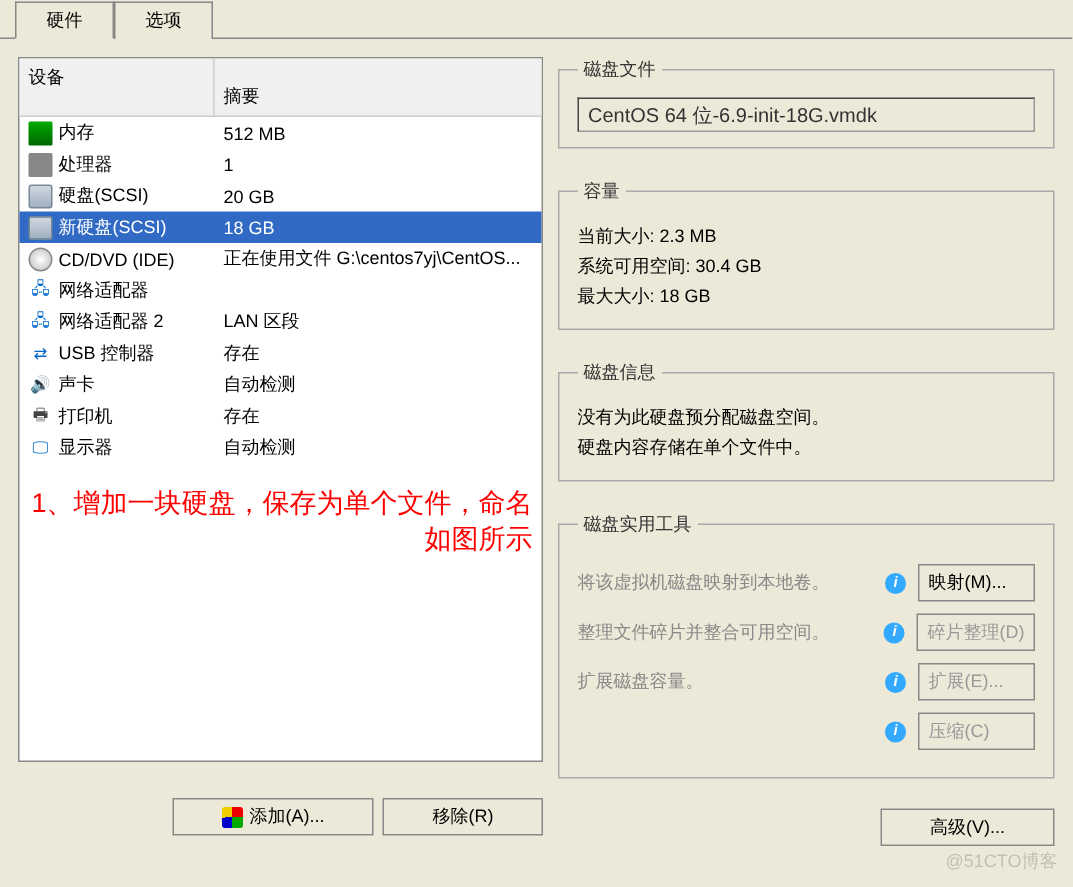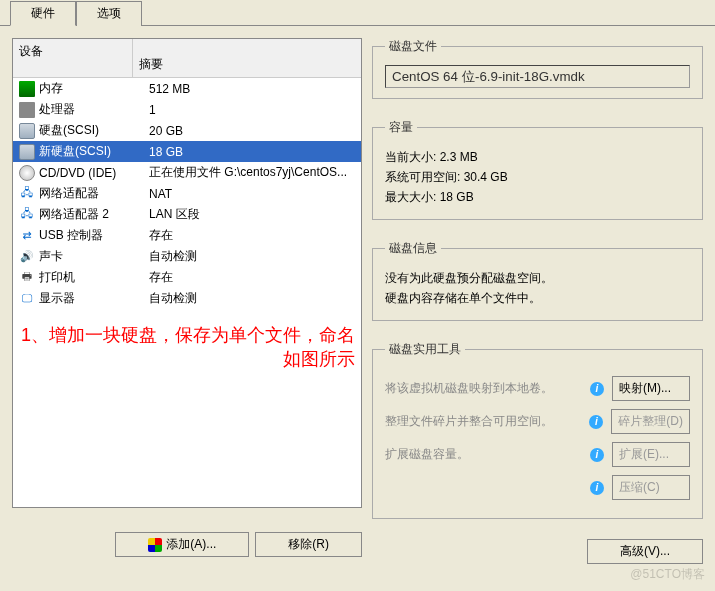--- a/index.html
+++ b/index.html
@@ -5,21 +5,21 @@
     * { box-sizing: border-box; margin: 0; padding: 0; }
     body { font-family: "Microsoft YaHei", "SimSun", Tahoma, sans-serif; font-size: 12px; background: #ece9d8; width: 715px; height: 591px; overflow: hidden; }
     .tabs { display: flex; border-bottom: 1px solid #888; background: #ece9d8; padding-left: 10px; }
     .tab { padding: 3px 20px; border: 1px solid #888; border-bottom: none; background: #ece9d8; margin-right: 0px; position: relative; top: 1px; cursor: pointer; }
     .tab.active { background: #ece9d8; border-bottom: 1px solid #ece9d8; }
     .content { display: flex; padding: 12px; gap: 10px; }
     .left-panel { width: 350px; }
     .table-wrap { background: #fff; border: 1px solid #888; height: 470px; }
     .thead { display: flex; border-bottom: 1px solid #ccc; background: #f0f0f0; }
     .th { padding: 4px 6px; border-right: 1px solid #ccc; font-weight: normal; }
-    .th:first-child { width: 120px; }
+    .th:first-child { width: 130px; }
     .th:last-child { flex: 1; border-right: none; margin-top: 13px; }
     .trow { display: flex; padding: 2px 4px; cursor: pointer; align-items: center; }
     .trow.selected { background: #316ac5; color: #fff; }
     .td { padding: 0 2px; }
     .td:first-child { width: 130px; display: flex; align-items: center; gap: 4px; }
     .td:last-child { flex: 1; overflow: hidden; white-space: nowrap; text-overflow: ellipsis; }
     .icon { width: 16px; height: 16px; display: inline-flex; align-items: center; justify-content: center; font-size: 11px; flex-shrink: 0; }
     .ic-mem { background: linear-gradient(#0a0,#060); color: #fff; border-radius:1px; font-size:8px; }
     .ic-cpu { background: #888; color: #fff; border-radius:1px; }
     .ic-hd { background: linear-gradient(#d0d8e0,#a0b0c0); border-radius:2px; border:1px solid #789; }
@@ -96,21 +96,20 @@
               <span class="icon ic-cd"></span>
               <span>CD/DVD (IDE)</span>
             </div>
             <div class="td">正在使用文件 G:\centos7yj\CentOS...</div>
           </div>
           <div class="trow">
             <div class="td">
               <span class="icon ic-net">🖧</span>
               <span>网络适配器</span>
             </div>
-            <div class="td">NAT</div>
           </div>
           <div class="trow">
             <div class="td">
               <span class="icon ic-net">🖧</span>
               <span>网络适配器 2</span>
             </div>
             <div class="td">LAN 区段</div>
           </div>
           <div class="trow">
             <div class="td">

